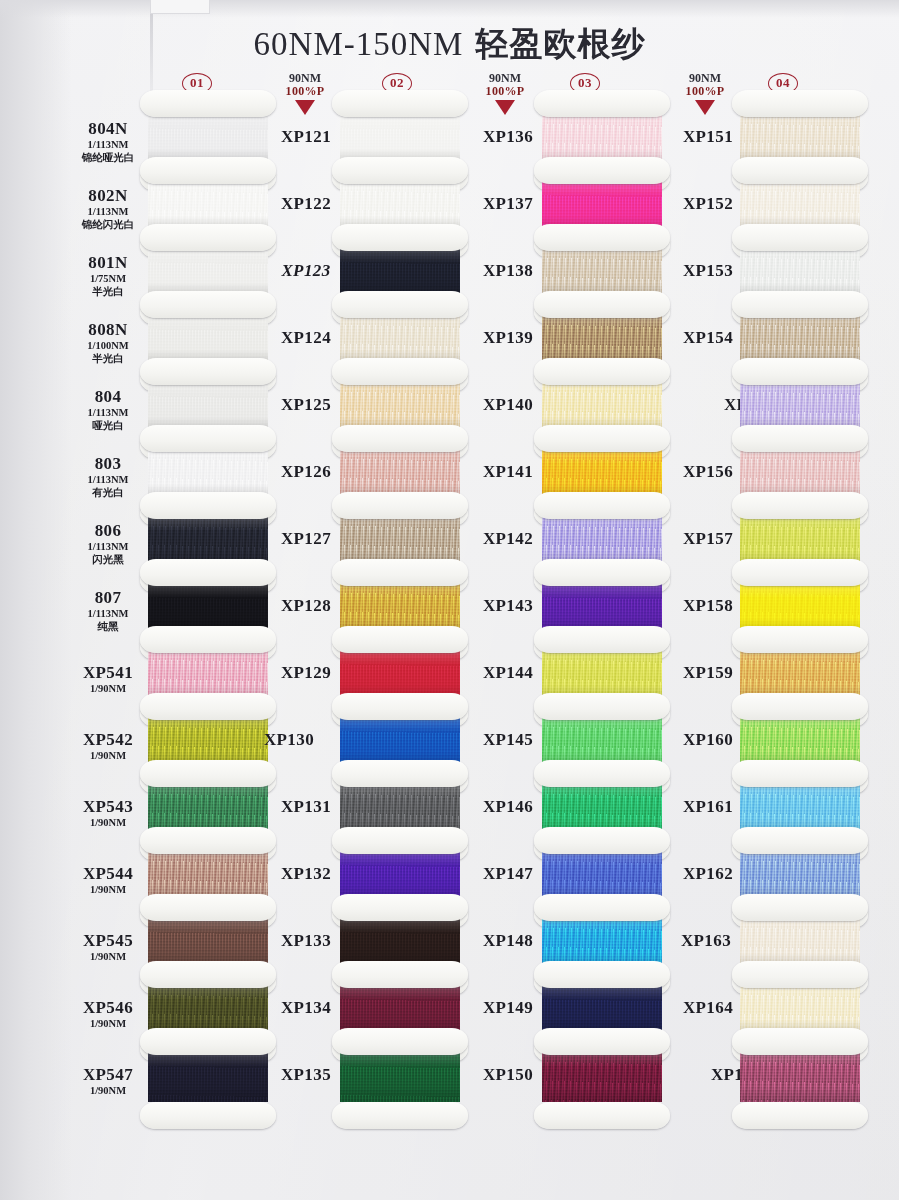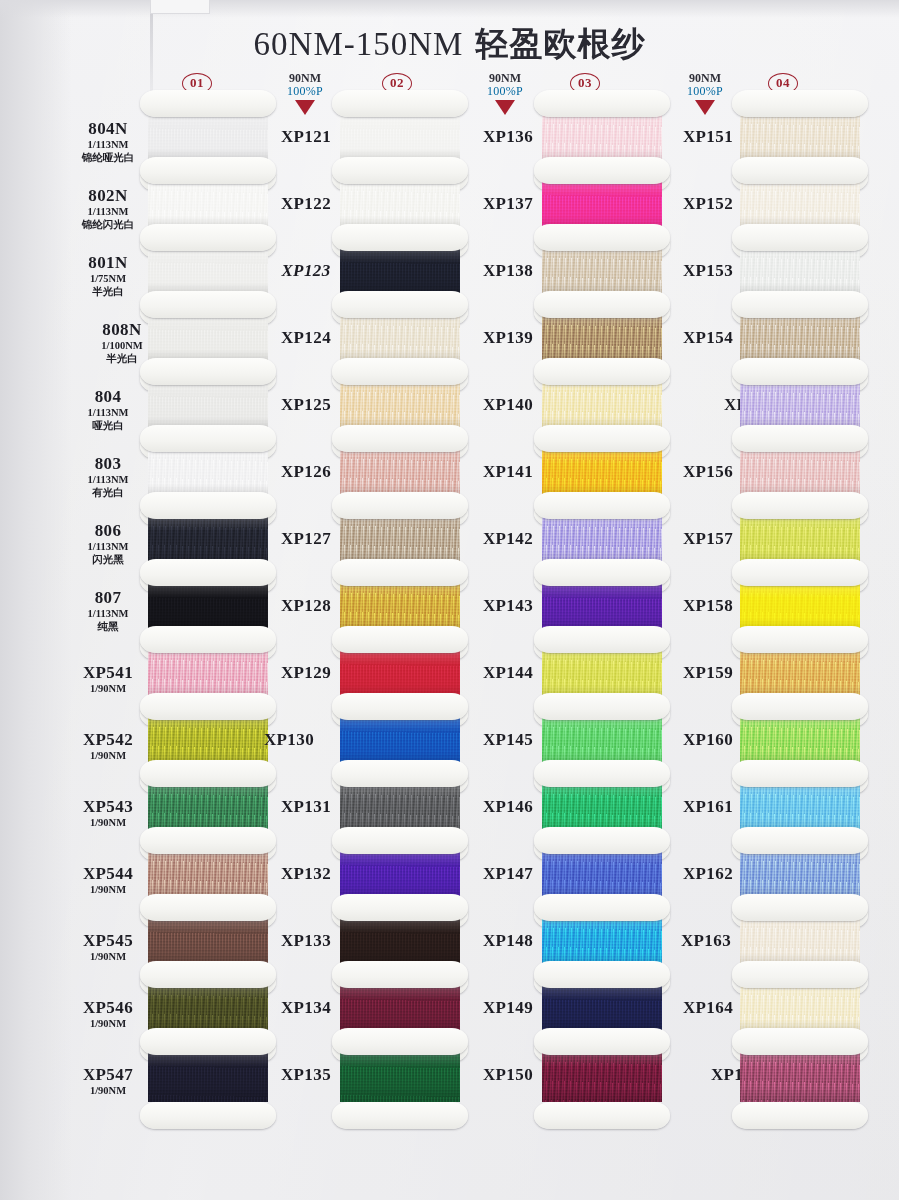--- a/index.html
+++ b/index.html
@@ -76,21 +76,21 @@
   .col-spec {
     position: absolute;
     top: 72px;
     width: 74px;
     text-align: center;
     font-size: 12px;
     line-height: 13px;
     color: #2f2f38;
     font-weight: 700;
   }
-  .col-spec .pct { color: #0369a1; font-weight: 400; letter-spacing: .3px; }
+  .col-spec .pct { color: #7f1d1d; font-weight: 700; letter-spacing: .3px; }
   .col-spec .tri {
     margin: 2px auto 0;
     width: 0; height: 0;
     border-left: 10px solid transparent;
     border-right: 10px solid transparent;
     border-top: 15px solid #a8202f;
   }
 
   
   .column { position: absolute; top: 104px; }
@@ -210,21 +210,21 @@
     <div class="lbl" style="left: 62px; top: 187px; width: 92px;">
       <span class="code">802N</span>
       <span class="spec">1/113NM</span>
       <span class="cn">锦纶闪光白</span>
     </div>
     <div class="lbl" style="left: 62px; top: 254px; width: 92px;">
       <span class="code">801N</span>
       <span class="spec">1/75NM</span>
       <span class="cn">半光白</span>
     </div>
-    <div class="lbl" style="left: 76px; top: 321px; width: 92px;">
+    <div class="lbl" style="left: 62px; top: 321px; width: 92px;">
       <span class="code">808N</span>
       <span class="spec">1/100NM</span>
       <span class="cn">半光白</span>
     </div>
     <div class="lbl" style="left: 62px; top: 388px; width: 92px;">
       <span class="code">804</span>
       <span class="spec">1/113NM</span>
       <span class="cn">哑光白</span>
     </div>
     <div class="lbl" style="left: 62px; top: 455px; width: 92px;">

